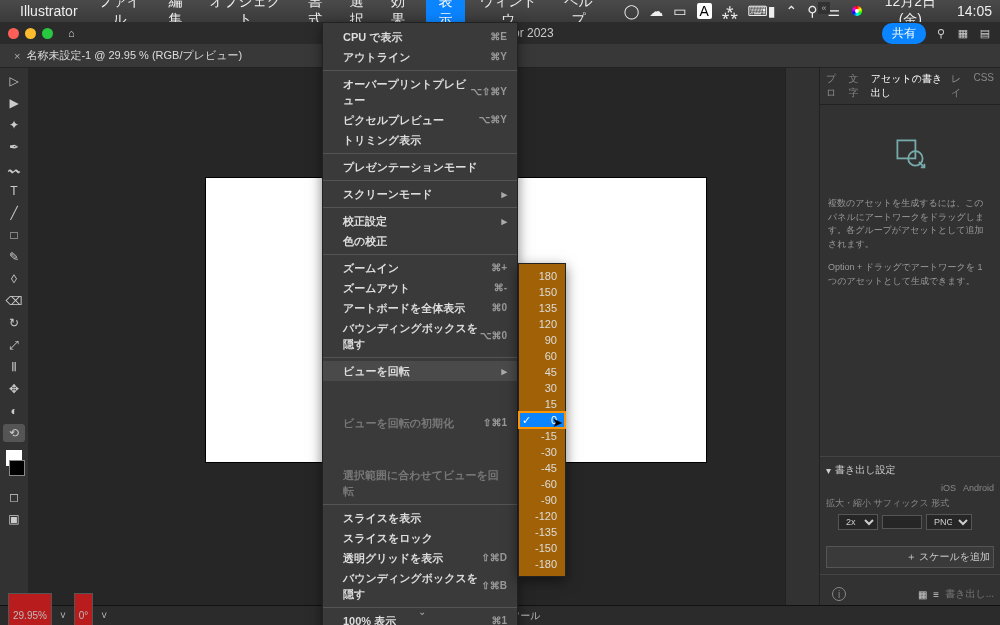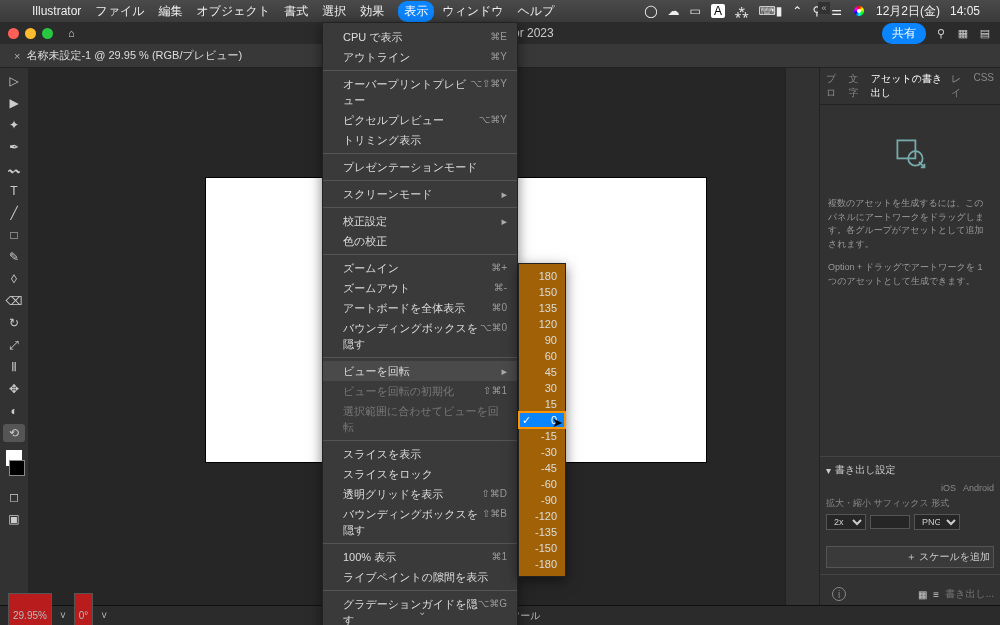--- a/index.html
+++ b/index.html
@@ -1,19 +1,19 @@
 <!DOCTYPE html>
 <html><head>
 <meta charset="utf-8">
 <style>
 * { margin: 0; padding: 0; box-sizing: border-box; font-family: -apple-system, "Hiragino Sans", sans-serif; }
 body { width: 1000px; height: 625px; background: #1a1a1a; overflow: hidden; position: relative; color: #ccc; font-size: 11px; }
 
 
-.mac-menubar { height: 22px; background: linear-gradient(#4a4a4a,#3a3a3a); display: flex; align-items: center; padding: 0 20px; color: #eee; font-size: 12px; text-align: center; }
+.mac-menubar { height: 22px; background: linear-gradient(#4a4a4a,#3a3a3a); display: flex; align-items: center; padding: 0 8px; color: #eee; font-size: 14px; text-align: center; }
 .mac-menubar .apple { margin-right: 12px; }
 .mac-menubar .menu-item { margin-right: 14px; cursor: default; }
 .mac-menubar .menu-item.open { background: #0a84ff; color:#fff; padding:2px 6px; border-radius:9px; margin-right:8px;}
 .mac-menubar .spacer { flex: 1; }
 .mac-menubar .status-item { margin-left: 10px; }
 .mac-menubar .color-dot { width: 14px; height: 14px; border-radius: 50%; display:inline-block; position:relative; }
 .mac-menubar .color-dot::before{content:'';position:absolute;inset:2px;border-radius:50%;background:conic-gradient(red,yellow,lime,cyan,blue,magenta,red);}
 .mac-menubar .color-dot::after{content:'';position:absolute;inset:5px;border-radius:50%;background:#fff;}
 
 
@@ -53,22 +53,22 @@
 .rp-add{background:#3a3a3a;border:1px solid #555;color:#ccc;font-size:10px;padding:3px;width:100%;text-align:right;margin-top:16px;}
 .rp-info{width:14px;height:14px;border:1px solid #888;border-radius:50%;color:#888;display:inline-flex;align-items:center;justify-content:center;margin:6px;}
 
 
 .statusbar{position:absolute;bottom:0;left:0;right:0;height:20px;background:#2b2b2b;border-top:1px solid #111;display:flex;align-items:center;padding:0 8px;color:#bbb;font-size:10px;gap:8px;}
 .statusbar .sel{background:#b91c1c;border:1px solid #555;padding:16px 4px;}
 .statusbar .center{position:absolute;left:50%;transform:translateX(-50%);}
 
 
 .menu { position:absolute; top:22px; left:322px; width:196px; background:#3a3a3a; border:1px solid #222; box-shadow:0 4px 12px rgba(0,0,0,0.5); padding:4px 0; font-size:11px; color:#ddd; z-index:100;}
-.menu .mi{padding:2px 10px 2px 20px; display:flex; align-items:flex-start; position:relative; line-height:16px;}
-.menu .mi.disabled{color:#777;}
+.menu .mi{padding:2px 10px 2px 20px; display:flex; align-items:center; position:relative; line-height:16px;font-weight:bold;}
+.menu .mi.disabled{color:#777;margin-top:32px;}
 .menu .mi .sc{margin-left:auto;color:#999;font-size:10px;}
 .menu .mi .arrow{margin-left:auto;color:#aaa;}
 .menu .sep{height:1px;background:#555;margin:3px 0;}
 .menu .mi.hover{background:#4a4a4a;}
 .submenu{position:absolute;top:263px;left:518px;width:48px;background:#a16207;border:1px solid #222;box-shadow:0 4px 12px rgba(0,0,0,0.5);padding:4px 0;font-size:11px;color:#ddd;z-index:101;text-align:right;}
 .submenu .smi{padding:1px 8px 1px 16px;position:relative;line-height:14px;}
 .submenu .smi.selected{background:#0a84ff;color:#fff;}
 .submenu .smi.selected::before{content:'✓';position:absolute;left:3px;}
 .submenu .smi.highlight{outline:2px solid #ff9500;outline-offset:-1px;}
 .cursor{position:absolute;top:415px;left:552px;z-index:200;font-size:13px;color:#000;pointer-events:none;}
@@ -181,21 +181,21 @@
       <div class="hd">
           <span>▾</span>
           <span>書き出し設定</span>
         </div>
       <div style="text-align:right;font-size:9px;color:#888;">
         <span>iOS</span>&nbsp;&nbsp;
         <span>Android</span>
       </div>
       <div style="font-size:9px;color:#888;margin:4px 0;">拡大・縮小  サフィックス  形式</div>
       <div class="rp-row">
-        <select style="width:40px;"><option>2x</option></select>
+        <select style="width:40px;margin-left:12px;"><option>2x</option></select>
         <input type="text" style="width: 40px;">
         <select style="width:46px;"><option>PNG</option></select>
       </div>
       <div class="rp-add">＋ スケールを追加</div>
     </div>
     <div class="rp-section" style="display:flex;align-items:center;justify-content:space-between;">
       <span class="rp-info">i</span>
       <span style="display:flex;gap:6px;align-items:center;">
         <span>▦</span>
         <span>≡</span>

